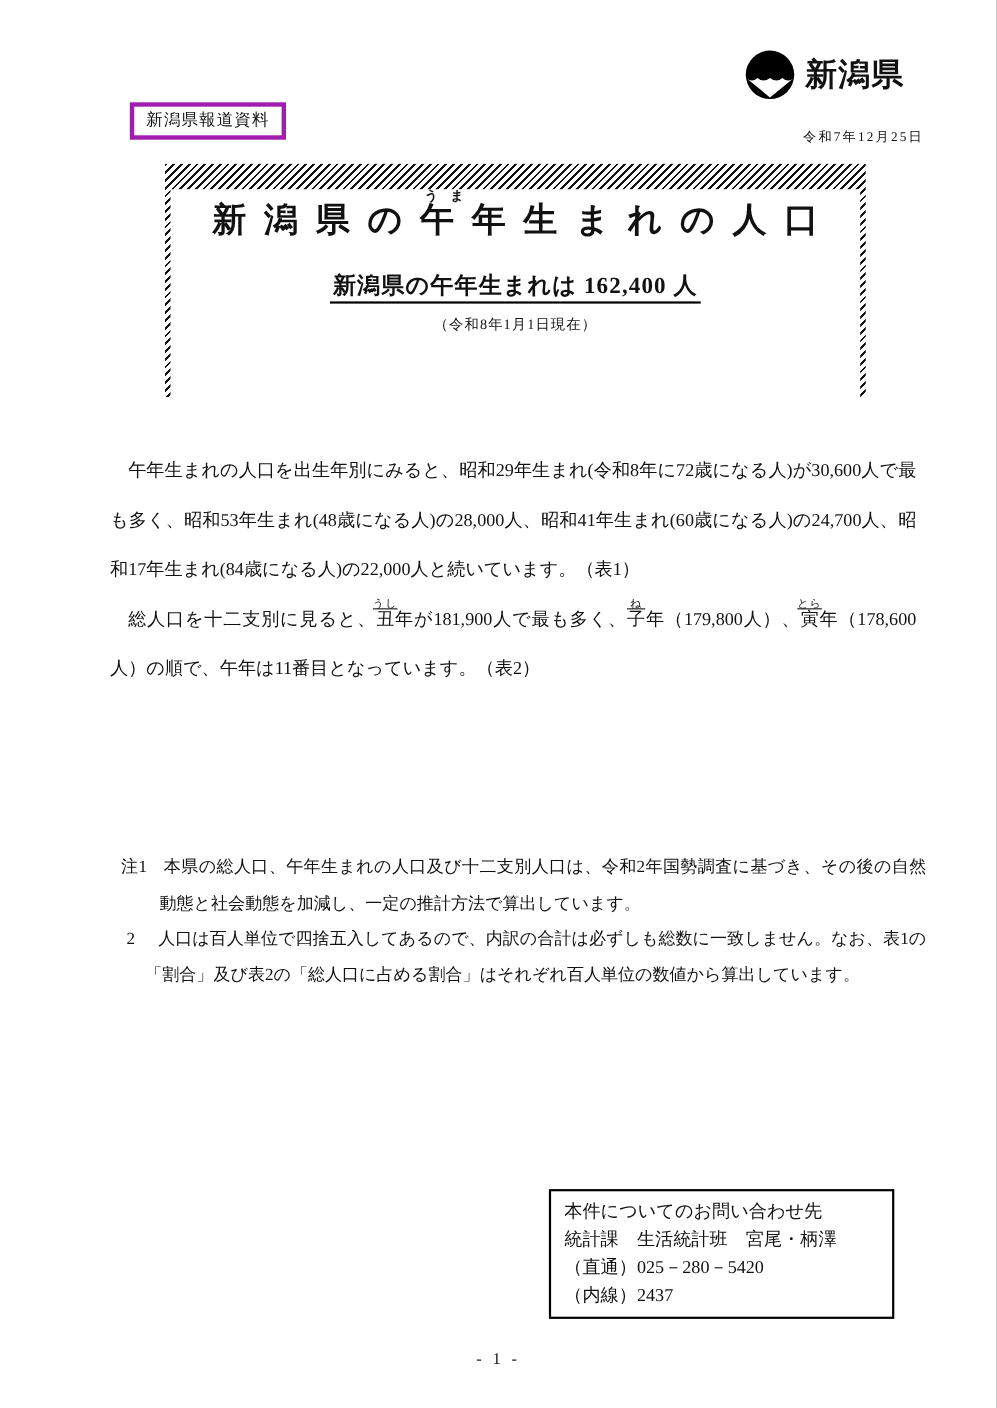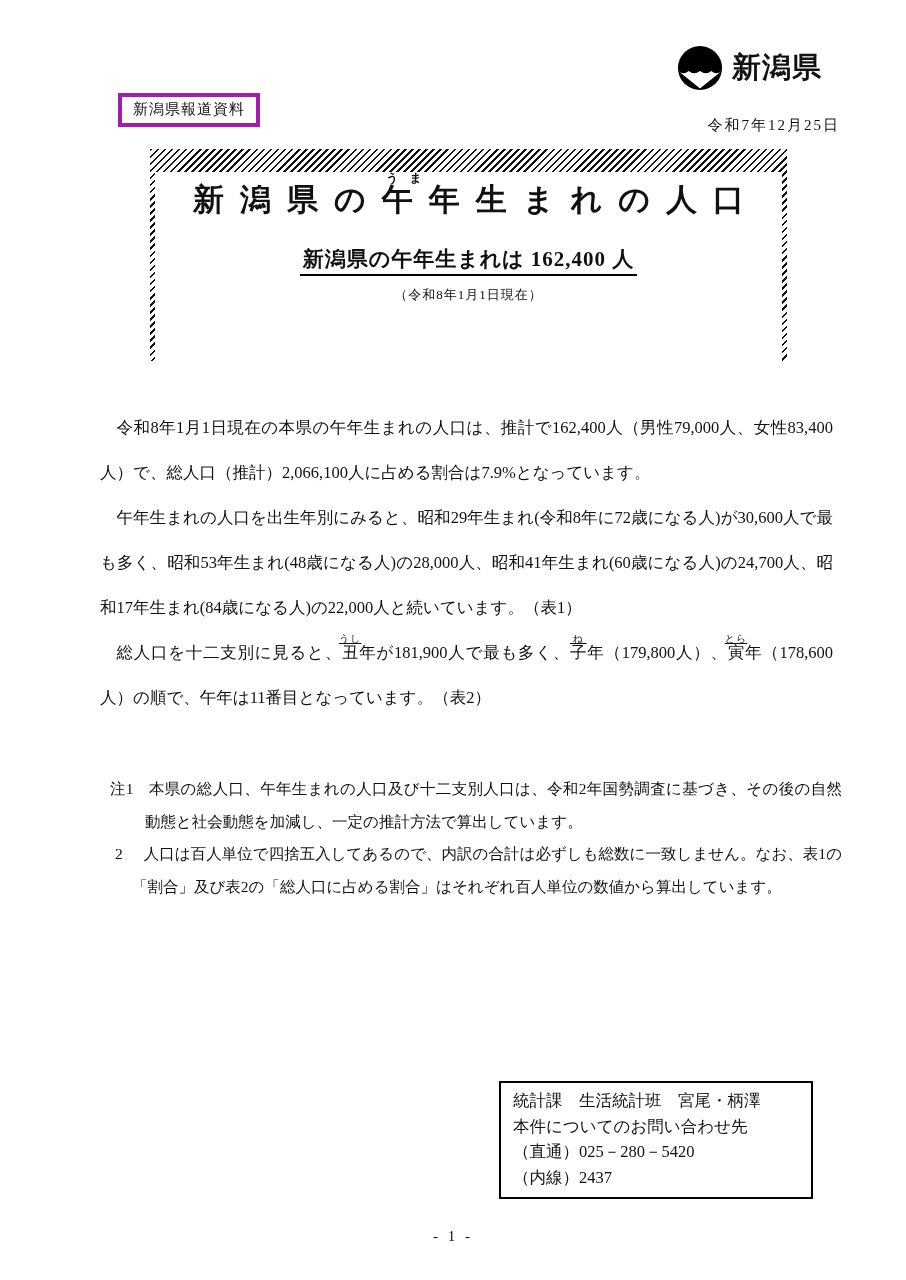--- a/index.html
+++ b/index.html
@@ -27,21 +27,21 @@
 
   .press-box {
     position:absolute; top:93px; left:118px;
     border:4px solid #a21caf;
     padding:3px 11px 4px;
     font-size:15px; letter-spacing:1px;
   }
 
   .date-line {
     position:absolute; top:116px; right:66px;
-    font-size:15px; letter-spacing:2px;
+    font-size:12px; letter-spacing:2px;
   }
 
   
   .title-box-outer {
     position:absolute; top:149px; left:150px;
     width:637px; height:212px;
     background:repeating-linear-gradient(135deg,#111 0 1.8px,#fff 1.8px 5px);
     padding:5px;
   }
   .title-box-inner {
@@ -129,36 +129,35 @@
         <span>新潟県の</span><ruby><span>午</span><rt>うま</rt></ruby><span>年生まれの人口</span>
       </div>
       <div class="subtitle">
         <span class="u">新潟県の午年生まれは 162,400 人</span>
       </div>
       <div class="as-of">（令和8年1月1日現在）</div>
     </div>
   </div>
 
   <div class="body-text">
-    <p>令和8年1月1日現在の本県の午年生まれの人口は、推計で162,400人（男性79,000人、女性83,400人）で、総人口（推計）2,066,100人に占める割合は7.9%となっています。</p>
     <p>午年生まれの人口を出生年別にみると、昭和29年生まれ(令和8年に72歳になる人)が30,600人で最も多く、昭和53年生まれ(48歳になる人)の28,000人、昭和41年生まれ(60歳になる人)の24,700人、昭和17年生まれ(84歳になる人)の22,000人と続いています。（表1）</p>
     <p><span>総人口を十二支別に見ると、</span><ruby><span>丑</span><rt>うし</rt></ruby><span>年が181,900人で最も多く、</span><ruby><span>子</span><rt>ね</rt></ruby><span>年（179,800人）、</span><ruby><span>寅</span><rt>とら</rt></ruby><span>年（178,600人）の順で、午年は11番目となっています。（表2）</span></p>
   </div>
 
   <div class="notes">
     <p class="note-1">
       <span class="note-label">注1</span><span>本県の総人口、午年生まれの人口及び十二支別人口は、令和2年国勢調査に基づき、その後の自然動態と社会動態を加減し、一定の推計方法で算出しています。</span>
     </p>
     <p class="note-2">
       <span class="note-label">2</span><span>人口は百人単位で四捨五入してあるので、内訳の合計は必ずしも総数に一致しません。なお、表1の「割合」及び表2の「総人口に占める割合」はそれぞれ百人単位の数値から算出しています。</span>
     </p>
   </div>
 
   <div class="contact-box">
+    <div>本件についてのお問い合わせ先</div>
     <div>統計課　生活統計班　宮尾・柄澤</div>
-    <div>本件についてのお問い合わせ先</div>
     <div>（直通）025－280－5420</div>
     <div>（内線）2437</div>
   </div>
 
   <div class="page-num">- 1 -</div>
 
 </div>
 
 </body></html>

